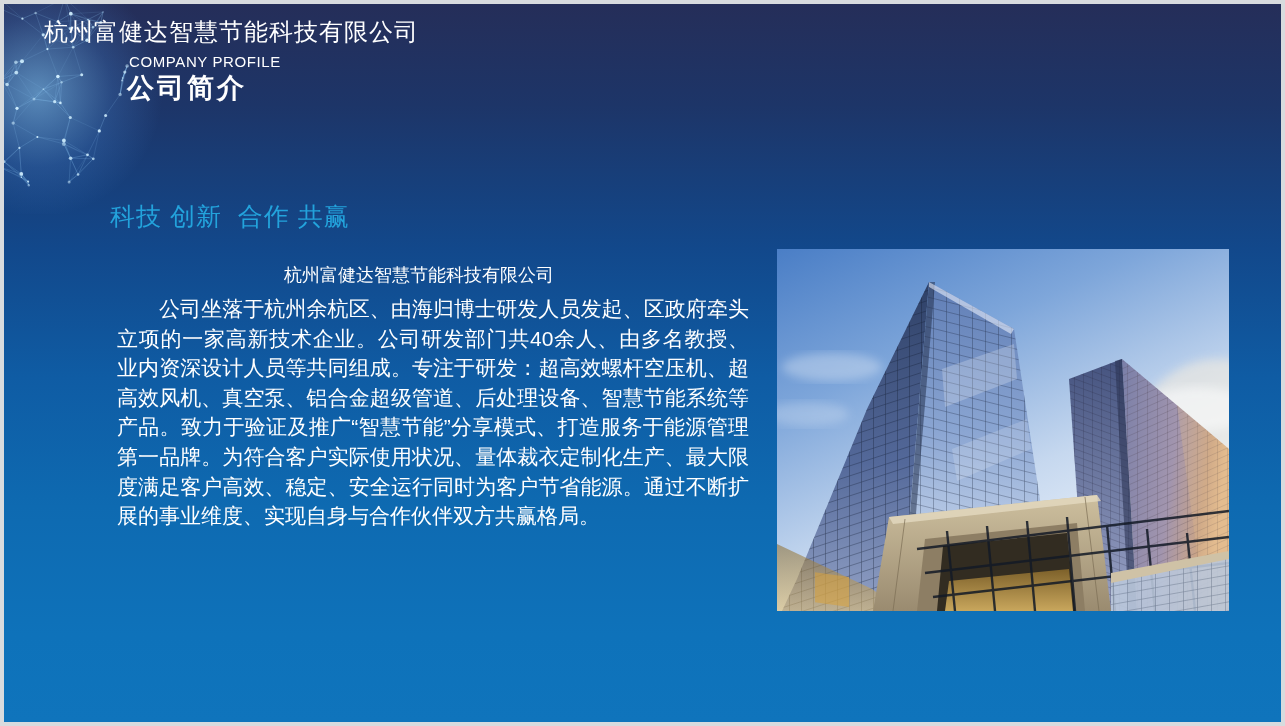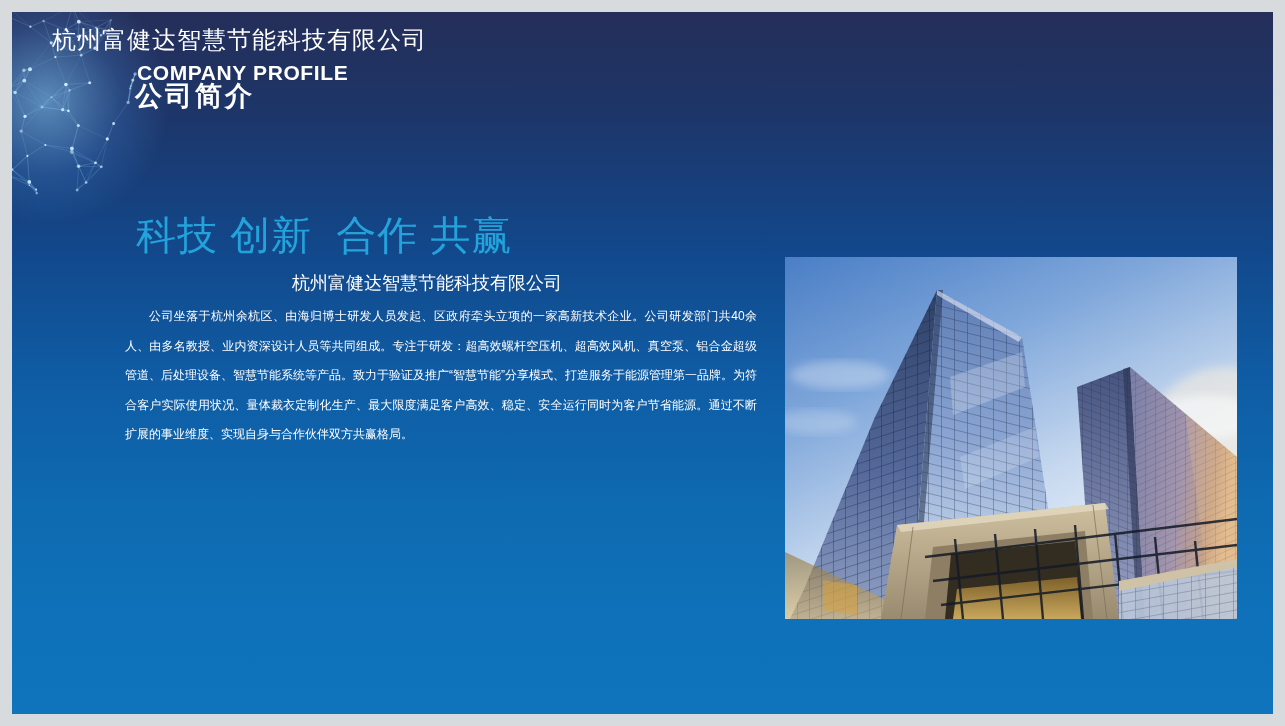--- a/index.html
+++ b/index.html
@@ -1,34 +1,34 @@
 <!DOCTYPE html>
 <html><head>
 <meta charset="utf-8">
 <style>
   *{margin:0;padding:0;box-sizing:border-box}
   html,body{width:1285px;height:726px;overflow:hidden}
   body{background:#d8dbde;font-family:"Liberation Sans","DejaVu Sans",sans-serif}
-  .frame{position:absolute;inset:0;padding:12px}
+  .frame{position:absolute;inset:0;padding:4px}
   .slide{
     position:relative;width:100%;height:100%;overflow:hidden;
     background:linear-gradient(180deg,#252e59 0%,#1d3568 14%,#12488b 34%,#0f5ca4 52%,#0e6ab1 70%,#0e72ba 88%,#0f74bc 100%);
   }
   .plexus-glow{
     position:absolute;left:-46px;top:0px;width:210px;height:210px;pointer-events:none;
     background:radial-gradient(circle at 38% 42%,rgba(140,210,255,.55) 0%,rgba(80,150,230,.22) 42%,rgba(80,150,230,0) 70%);
   }
   .plexus{position:absolute;left:0;top:0;width:152px;height:190px}
   .company-name{position:absolute;left:40px;top:12px;font-size:24px;letter-spacing:1px;color:#ffffff;font-weight:500;white-space:nowrap}
-  .profile-en{position:absolute;left:125px;top:49px;font-size:21px;color:#ffffff;font-weight:700;letter-spacing:.6px}
+  .profile-en{position:absolute;left:125px;top:49px;font-size:15px;color:#ffffff;font-weight:400;letter-spacing:.6px}
   .profile-cn{position:absolute;left:123px;top:66px;font-size:27px;color:#ffffff;font-weight:700;letter-spacing:3px}
-  .slogan{position:absolute;left:124px;top:196px;font-size:40px;color:#23a3dc;white-space:pre;font-weight:400;letter-spacing:1px}
+  .slogan{position:absolute;left:106px;top:196px;font-size:25px;color:#23a3dc;white-space:pre;font-weight:400;letter-spacing:1px}
   .body-block{position:absolute;left:113px;top:259px;width:632px}
   .body-title{text-align:center;font-size:18px;color:#ffffff;margin-bottom:7px;transform:translateX(-14px)}
-  .body-text{font-size:12px;line-height:29.6px;color:#ffffff;text-align:justify;text-indent:2em;word-break:break-all}
+  .body-text{font-size:21px;line-height:29.6px;color:#ffffff;text-align:justify;text-indent:2em;word-break:break-all}
   .photo{position:absolute;left:773px;top:245px;width:452px;height:362px;overflow:hidden}
   .photo svg{display:block}
 </style>
 </head>
 <body>
 
 <div class="frame">
   <div class="slide">
 
     <div class="plexus-glow"></div>

